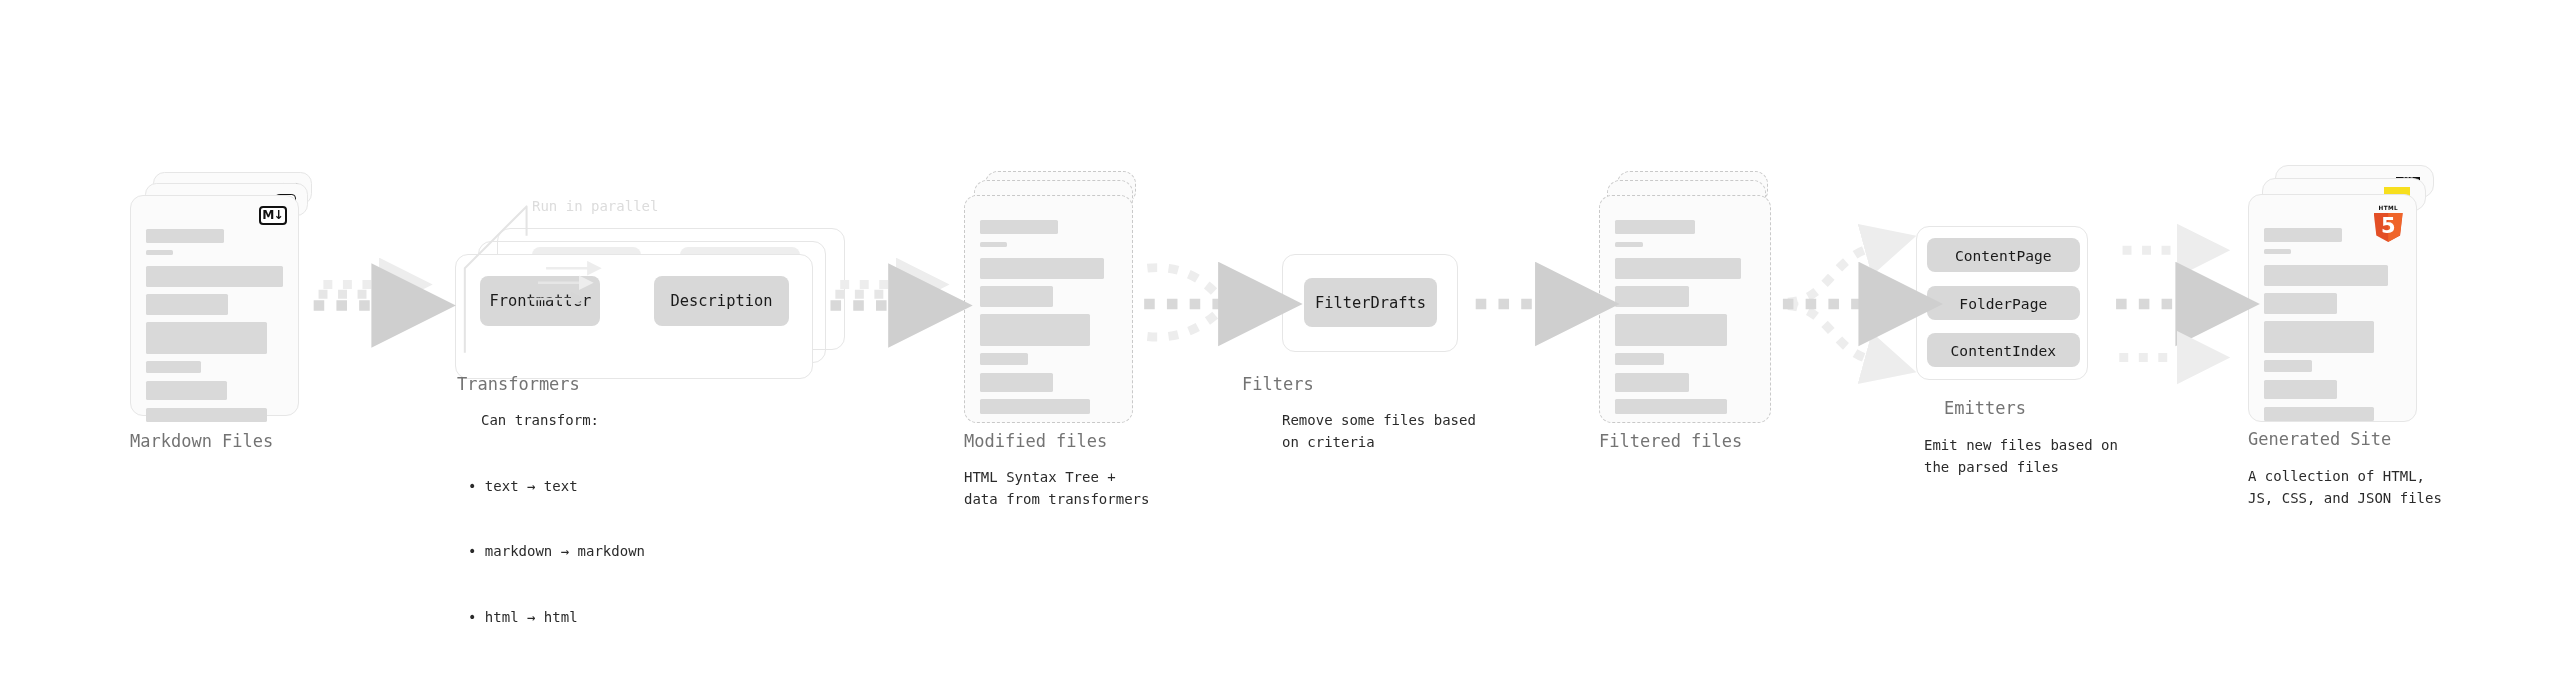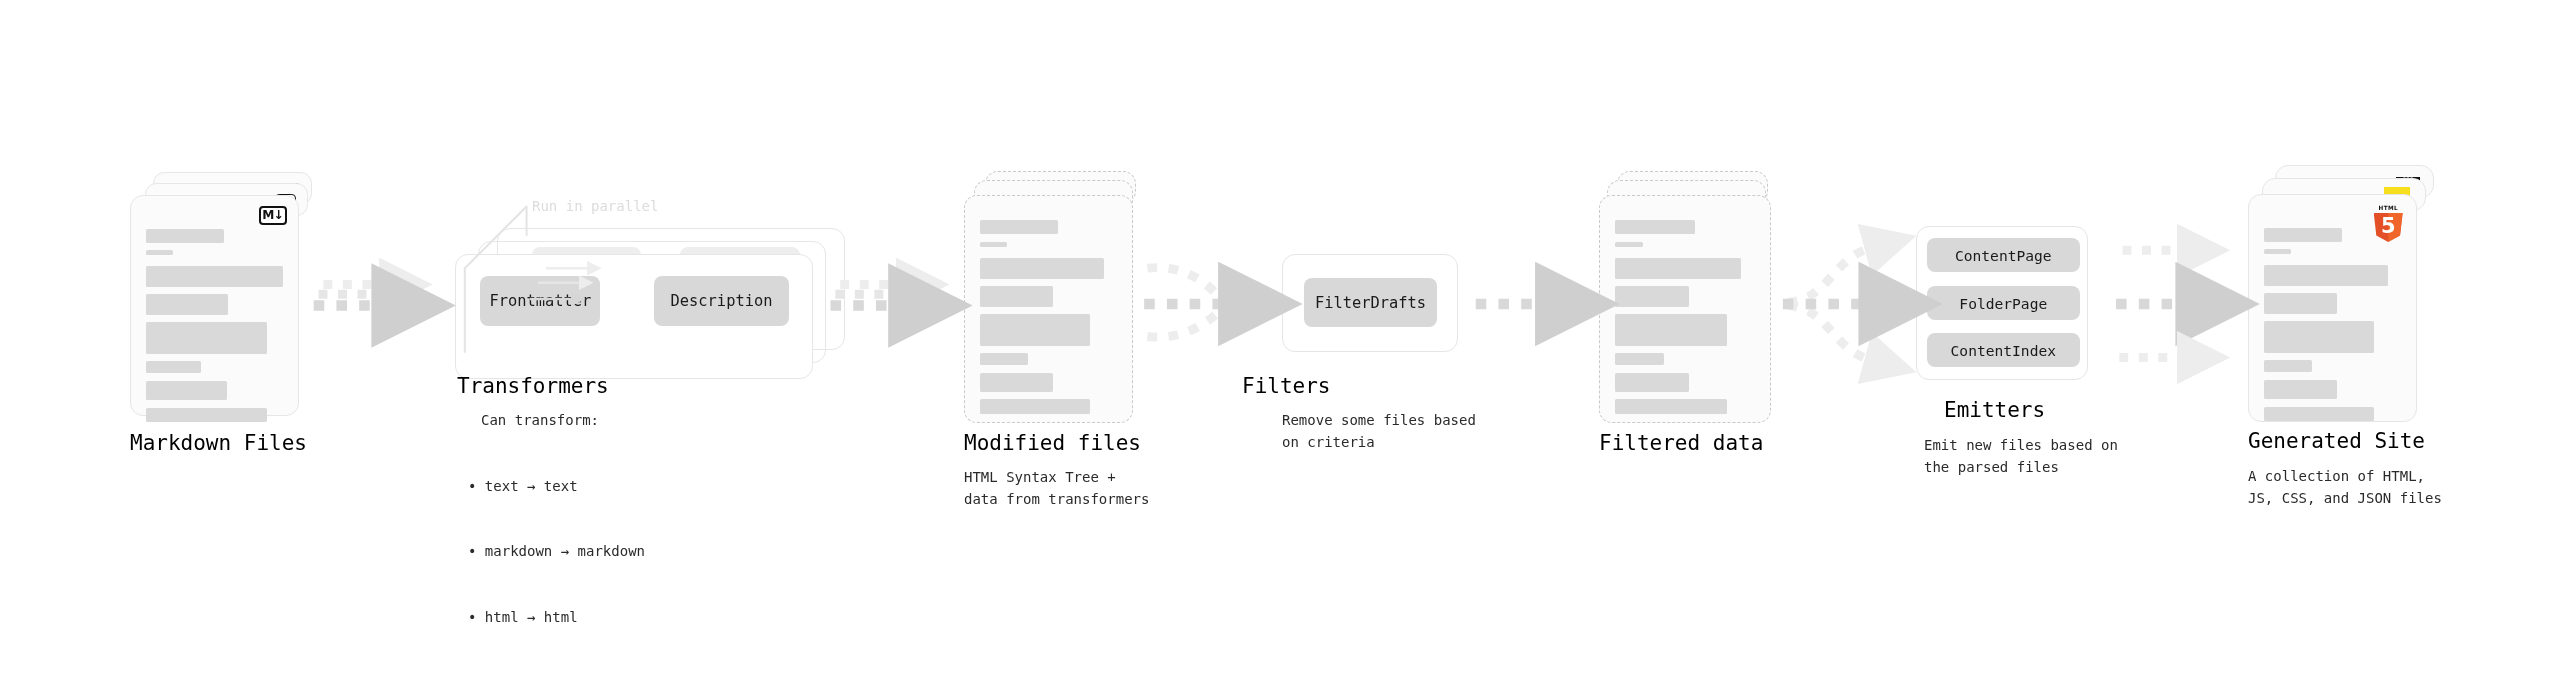--- a/index.html
+++ b/index.html
@@ -65,21 +65,21 @@
   }
   .pill {
     position: absolute; border-radius: 8.1px; background: #d8d8d8;
     display: flex; align-items: center; justify-content: center;
     font-size: 15.4px; color: #1a1a1a; white-space: nowrap;
   }
   .pill.ghost1 { background:#e4e4e4; }
   .pill.ghost2 { background:#eeeeee; }
 
   
-  .title { position: absolute; font-size: 21px; color: #000000; white-space: nowrap; }
+  .title { position: absolute; font-size: 17px; color: #737373; white-space: nowrap; }
   .sub   { position: absolute; font-size: 14px; color: #2a2a2a; line-height: 1.55; white-space: pre; }
   .note  { position: absolute; font-size: 14px; color: #dcdcdc; white-space: nowrap; }
 
   svg.ov { position:absolute; left:0; top:0; width:2576px; height:681px; pointer-events:none; }
 </style>
 </head>
 <body>
 
 <div id="stage">
 
@@ -176,21 +176,21 @@
         <div class="bar" style="width:57%; height:14px;"></div>
         <div class="bar" style="width:20%; height:5.7px; margin-bottom:10.6px;"></div>
         <div class="bar" style="width:90%; height:21px;"></div>
         <div class="bar" style="width:53%; height:20.3px;"></div>
         <div class="bar" style="width:80%; height:32px;"></div>
         <div class="bar" style="width:35%; height:12.2px;"></div>
         <div class="bar" style="width:53%; height:19.5px;"></div>
         <div class="bar" style="width:80%; height:14.6px;"></div>
       </div>
     </div>
-    <div class="title" style="left:1599px; top:431px;">Filtered data</div>
+    <div class="title" style="left:1599px; top:431px;">Filtered files</div>
   </div>
 
   <div>
     <div class="gbox" style="left:1916px; top:226px; width:172px; height:154px; background:#fff;">
       <div class="pill" style="left:9.8px; top:11.4px; width:153px; height:34px; font-size:14.6px;">ContentPage</div>
       <div class="pill" style="left:9.8px; top:59px; width:153px; height:34px; font-size:14.6px;">FolderPage</div>
       <div class="pill" style="left:9.8px; top:106px; width:153px; height:34px; font-size:14.6px;">ContentIndex</div>
     </div>
     <div class="title" style="left:1924px; top:398px;margin-left:20px;">Emitters</div>
     <div class="sub" style="left:1924px; top:435px;">Emit new files based on

